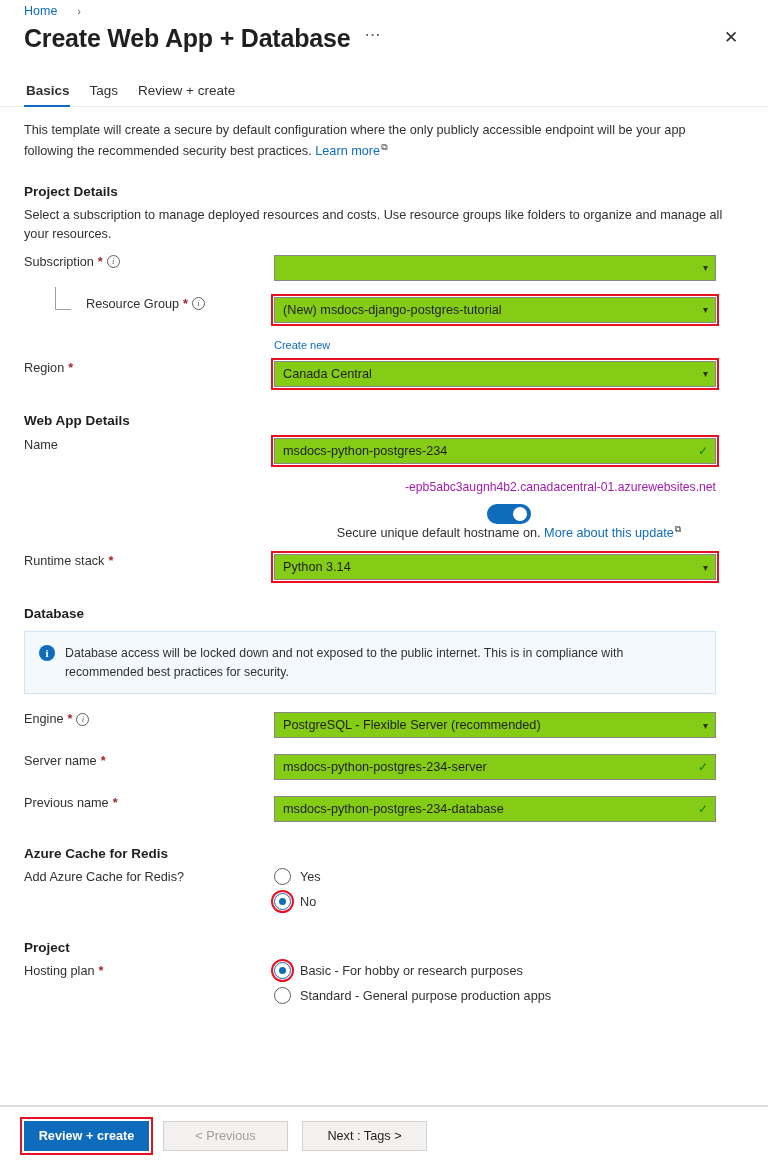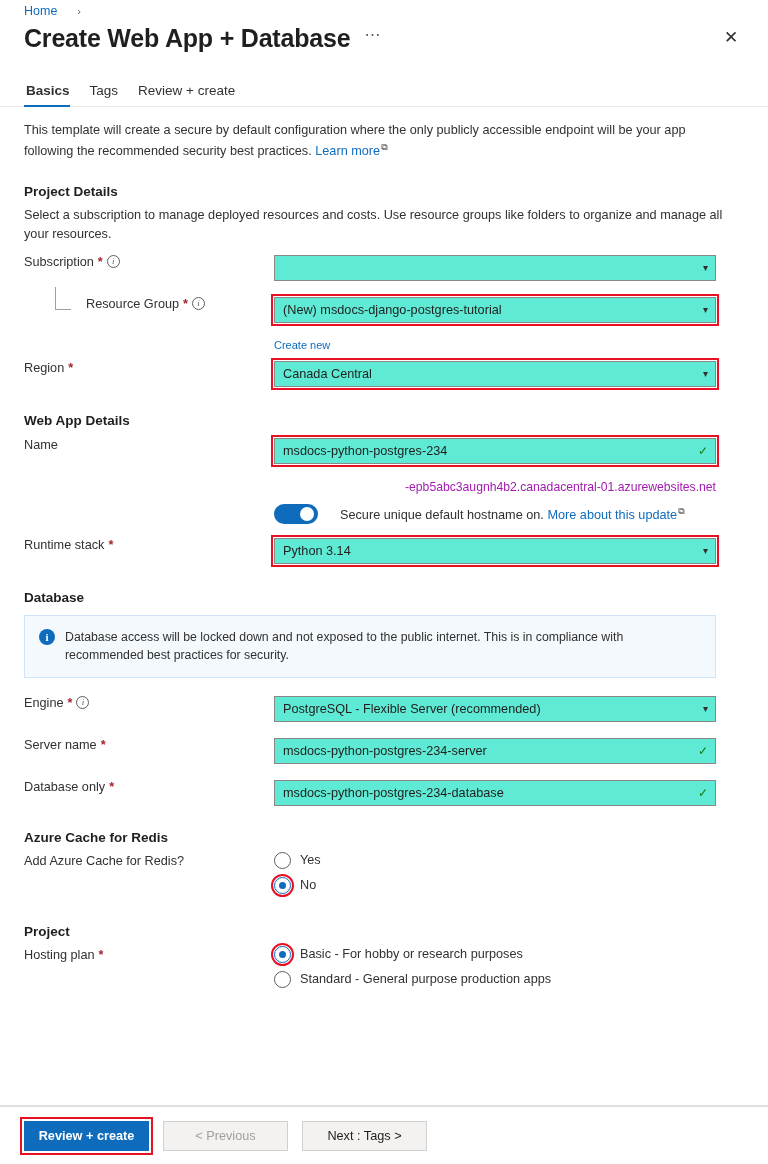--- a/index.html
+++ b/index.html
@@ -164,21 +164,21 @@
   }
 
   .field {
     width: 442px;
     position: relative;
   }
   .input {
     width: 100%;
     height: 26px;
     border: 1px solid #8a8886;
-    background: #5eead4;
+    background: #84cc16;
     font-size: 12.7px;
     color: #201f1e;
     padding: 0 28px 0 8px;
     display: flex;
     align-items: center;
     font-family: "Liberation Sans", sans-serif;
   }
   .input.highlight {
     outline: 2px solid #e81123;
     outline-offset: 1px;
@@ -222,21 +222,22 @@
     width: 16px;
     border-left: 1px solid #a19f9d;
     border-bottom: 1px solid #a19f9d;
   }
 
   
   .toggle-row {
     display: flex;
     align-items: center;
     margin: 10px 0 12px 250px;
-    gap: 22px;
+    gap: 0;
+    flex-direction: column;
   }
   .toggle {
     width: 44px; height: 20px;
     border-radius: 10px;
     background: #0f6cbd;
     position: relative;
     cursor: pointer;
     flex: none;
   }
   .toggle .knob {
@@ -493,21 +494,21 @@
         <span class="req">*</span>
       </div>
       <div class="field">
         <div class="input">msdocs-python-postgres-234-server</div>
         <span class="check">✓</span>
       </div>
     </div>
 
     <div class="row" style="margin-top:9px">
       <div class="label">
-        <span>Database only</span>
+        <span>Previous name</span>
         <span class="req">*</span>
       </div>
       <div class="field">
         <div class="input">msdocs-python-postgres-234-database</div>
         <span class="check">✓</span>
       </div>
     </div>
 
     <div class="section-head" style="margin-top:24px">Azure Cache for Redis</div>
 

